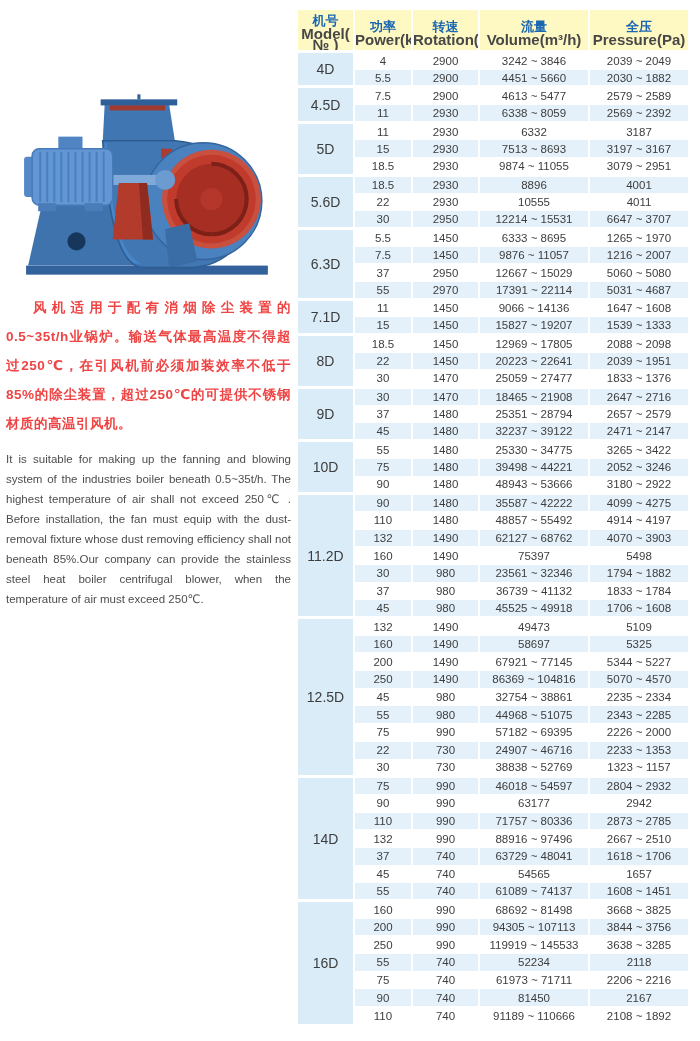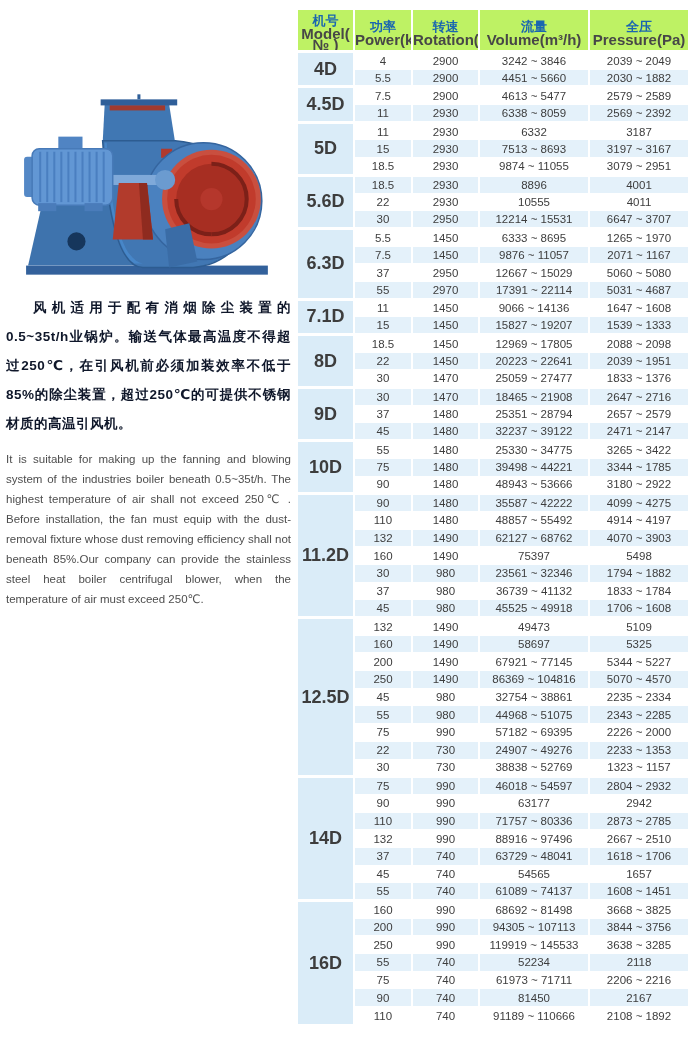--- a/index.html
+++ b/index.html
@@ -3,38 +3,38 @@
 <meta charset="utf-8">
 <style>
   * { margin:0; padding:0; box-sizing:border-box; }
   html,body { background:#fff; }
   body { font-family:"Liberation Sans","DejaVu Sans",sans-serif; }
   .page { position:relative; width:700px; height:1041px; background:#fff; overflow:hidden; }
 
   
   .fan-figure { position:absolute; left:14px; top:90px; width:272px; height:192px; }
   .zh-text { position:absolute; left:6px; top:293px; width:285px;
-             font-size:13.5px; font-weight:bold; color:#0f172a;
+             font-size:13.5px; font-weight:bold; color:#ef4444;
              line-height:29px; text-align:justify; text-indent:2em; letter-spacing:0.5px; }
   .en-text { position:absolute; left:6px; top:449px; width:285px;
              font-size:11.5px; color:#4d4d4d; line-height:20px; text-align:justify; }
 
   
   .table-wrap { position:absolute; left:296px; top:10px; width:391px; }
   table.spec { border-collapse:collapse; table-layout:fixed; width:391px; }
   .spec th, .spec td { padding:0; text-align:center; vertical-align:middle; overflow:hidden; }
-  .spec th { background:#bef264; height:37px; border-left:2px solid #fff; }
+  .spec th { background:#fef9c3; height:37px; border-left:2px solid #fff; }
   .spec th .th-zh { font-size:13px; font-weight:bold; color:#1a66b0; line-height:15px; padding-top:3px; }
   .spec th .th-en { font-size:15px; font-weight:bold; color:#474747; line-height:11px; }
   .spec td { height:17.7px; font-size:11.5px; color:#3d3d3d;
              border-left:2px solid #fff; border-top:1px solid #fff; }
   .spec tr.group-start td { border-top:3px solid #fff; }
   .spec tr.even td { background:#ffffff; }
   .spec tr.odd  td { background:#e4f1fa; }
-  .spec td.model-cell { background:#daecf8 !important; font-size:18px;font-weight:bold; }
+  .spec td.model-cell { background:#daecf8 !important; font-size:14px; }
 </style>
 </head>
 <body>
 
 <div class="page">
 
   <div class="fan-figure">
     <svg width="272" height="192" viewBox="0 0 270 190">
 
       <rect x="12" y="174" width="240" height="9" fill="#33619b"></rect>
@@ -195,21 +195,21 @@
             <td rowspan="4" class="model-cell">6.3D</td>
             <td>5.5</td>
             <td>1450</td>
             <td>6333 ~ 8695</td>
             <td>1265 ~ 1970</td>
           </tr>
           <tr class="odd">
             <td>7.5</td>
             <td>1450</td>
             <td>9876 ~ 11057</td>
-            <td>2071 ~ 1167</td>
+            <td>1216 ~ 2007</td>
           </tr>
           <tr class="even">
             <td>37</td>
             <td>2950</td>
             <td>12667 ~ 15029</td>
             <td>5060 ~ 5080</td>
           </tr>
           <tr class="odd">
             <td>55</td>
             <td>2970</td>
@@ -271,21 +271,21 @@
             <td rowspan="3" class="model-cell">10D</td>
             <td>55</td>
             <td>1480</td>
             <td>25330 ~ 34775</td>
             <td>3265 ~ 3422</td>
           </tr>
           <tr class="odd">
             <td>75</td>
             <td>1480</td>
             <td>39498 ~ 44221</td>
-            <td>3344 ~ 1785</td>
+            <td>2052 ~ 3246</td>
           </tr>
           <tr class="even">
             <td>90</td>
             <td>1480</td>
             <td>48943 ~ 53666</td>
             <td>3180 ~ 2922</td>
           </tr>
           <tr class="odd group-start">
             <td rowspan="7" class="model-cell">11.2D</td>
             <td>90</td>
@@ -368,21 +368,21 @@
           </tr>
           <tr class="even">
             <td>75</td>
             <td>990</td>
             <td>57182 ~ 69395</td>
             <td>2226 ~ 2000</td>
           </tr>
           <tr class="odd">
             <td>22</td>
             <td>730</td>
-            <td>24907 ~ 49276</td>
+            <td>24907 ~ 46716</td>
             <td>2233 ~ 1353</td>
           </tr>
           <tr class="even">
             <td>30</td>
             <td>730</td>
             <td>38838 ~ 52769</td>
             <td>1323 ~ 1157</td>
           </tr>
           <tr class="odd group-start">
             <td rowspan="7" class="model-cell">14D</td>

